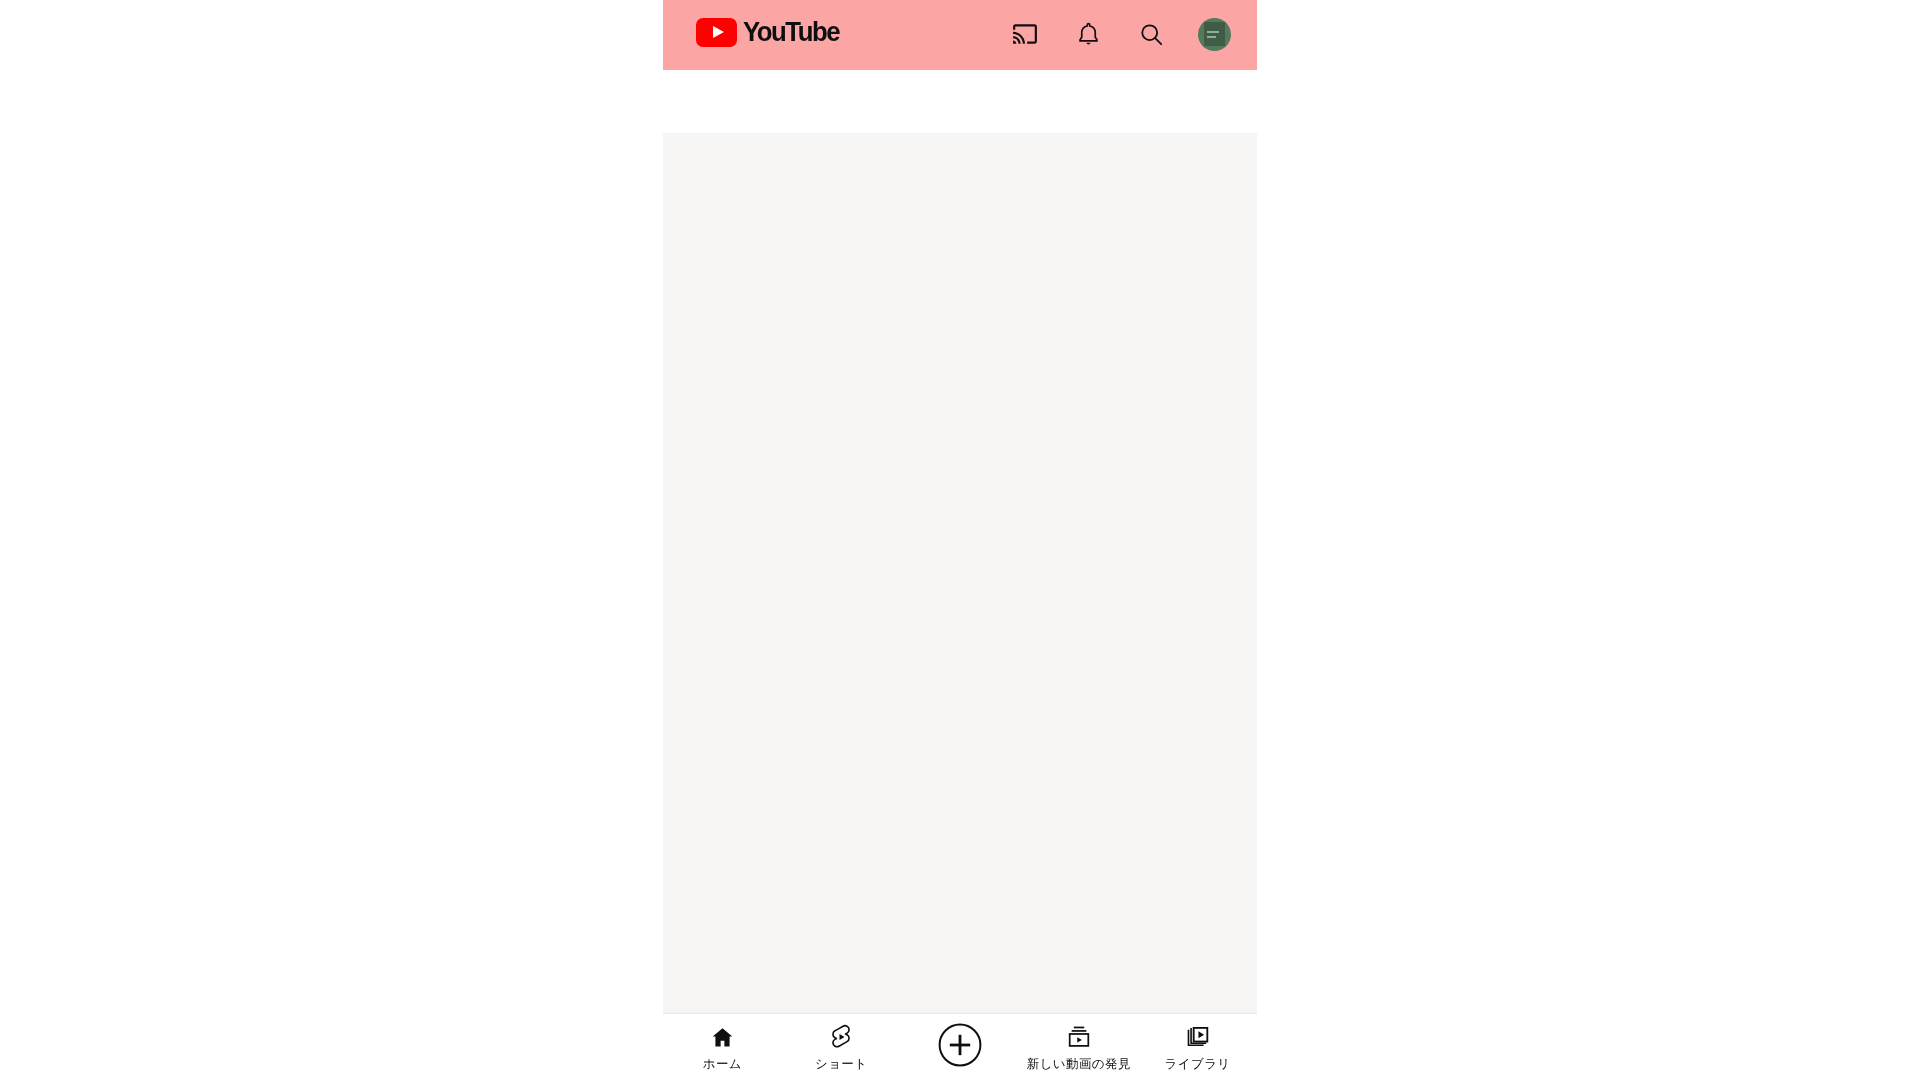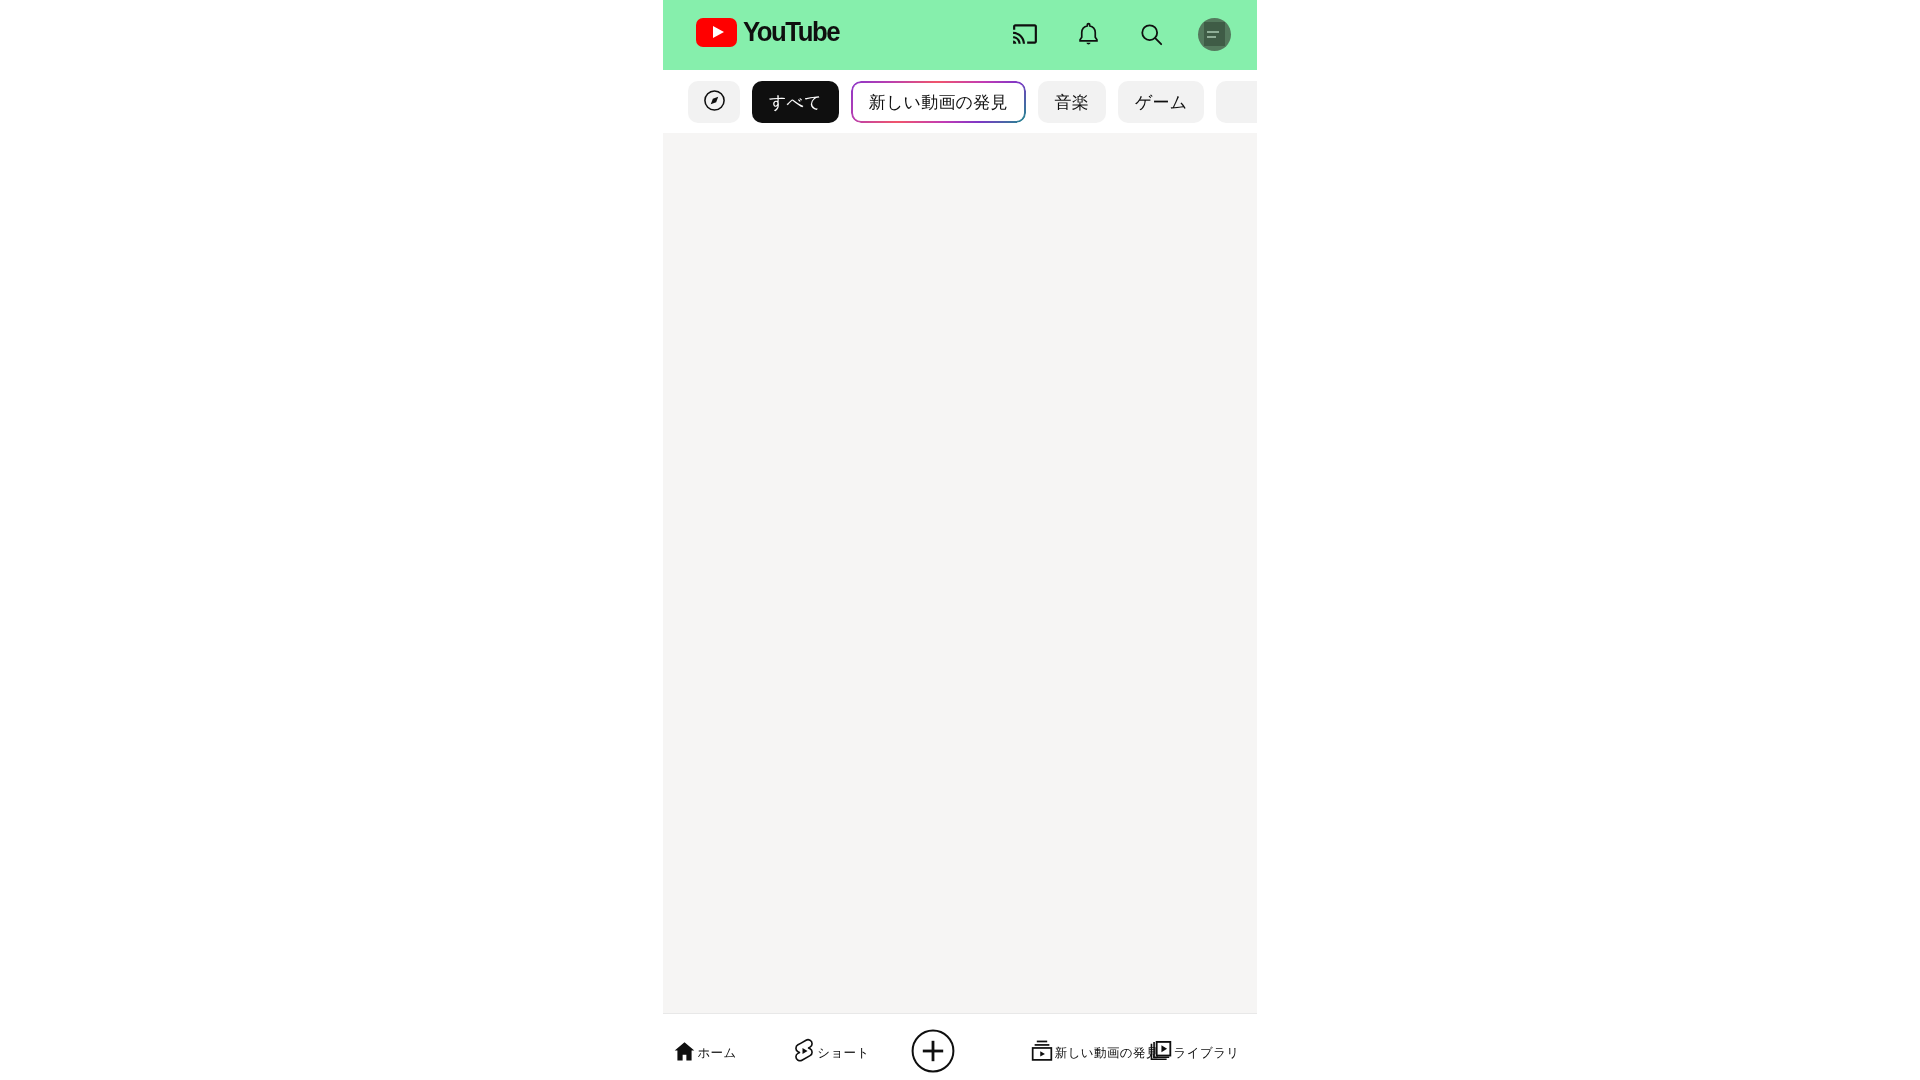--- a/index.html
+++ b/index.html
@@ -22,21 +22,21 @@
     background: #ffffff;
     overflow: hidden;
   }
 
   
   #app-bar {
     position: absolute;
     left: 0; top: 0;
     width: 594px;
     height: 70px;
-    background: #86efac;
+    background: #fca5a5;
     display: flex;
     align-items: center;
   }
 
   #yt-logo {
     position: absolute;
     left: 33px;
     top: 16px;
     display: flex;
     align-items: center;
@@ -211,21 +211,21 @@
     border-top: 1px solid #E8E8E8;
     display: flex;
     align-items: flex-start;
     justify-content: space-around;
     box-sizing: border-box;
   }
   .nav-item {
     width: 112px;
     height: 66px;
     display: flex;
-    flex-direction: row;
+    flex-direction: column;
     align-items: center;
     justify-content: flex-start;
     padding-top: 9px;
     box-sizing: border-box;
     cursor: pointer;
     background: transparent;
     border: none;
   }
   .nav-item .nav-ico {
     height: 28px;
@@ -285,45 +285,20 @@
           <span class="inner-card">
               <i></i>
               <i></i>
             </span>
         </span>
       </button>
 
     </div>
   </div>
 
-  <div id="chips-row">
-
-    <button class="chip explore">
-      <span>
-        <svg width="25" height="25" viewBox="0 0 24 24" aria-hidden="true">
-          <circle cx="12" cy="12" r="9.2" fill="none" stroke="#0f0f0f" stroke-width="1.5"></circle>
-          <path d="M15.6 8.4l-2 5.2-5.2 2 2-5.2z" fill="#0f0f0f"></path>
-        </svg>
-      </span>
-    </button>
-
-    <button class="chip active">すべて</button>
-
-    <button class="chip gradient">
-      <span class="grad-border"></span>
-      <span class="grad-label">新しい動画の発見</span>
-    </button>
-
-    <button class="chip">音楽</button>
-
-    <button class="chip">ゲーム</button>
-
-    <button class="chip" style="width:52px;padding:0;"></button>
-
-  </div>
 
   <div id="content-area">
     <span></span>
   </div>
 
   <div id="bottom-nav">
 
     <button class="nav-item">
       <span class="nav-ico">
         <svg width="25" height="25" viewBox="0 0 24 24" aria-hidden="true">

